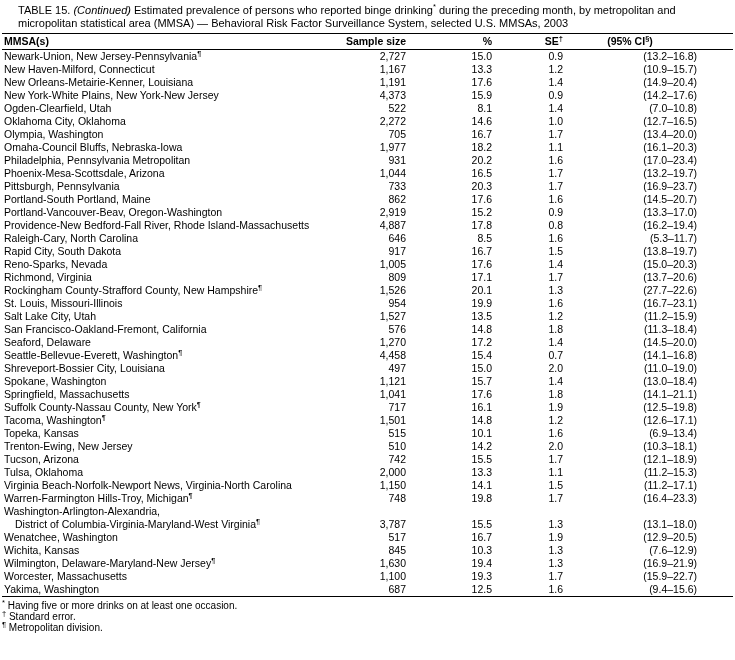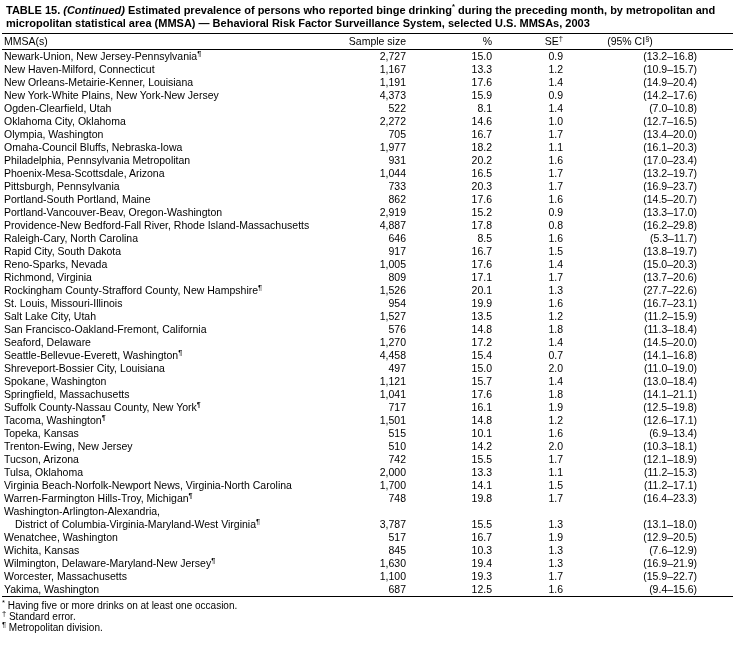--- a/index.html
+++ b/index.html
@@ -3,27 +3,27 @@
 <meta charset="utf-8">
 <style>
   * { box-sizing: border-box; }
   html, body { margin: 0; padding: 0; background: #fff; }
   .page {
     width: 735px; height: 660px; overflow: hidden;
     padding: 4px 2px 0 2px;
     font-family: "Liberation Sans", "DejaVu Sans", sans-serif;
     color: #000; background: #fff;
   }
-  .title { font-size: 11px; font-weight: bold; line-height: 13px; margin: 0 0 3px 4px; }
+  .title { font-size: 11px; font-weight: normal; line-height: 13px; margin: 0 0 3px 16px; }
   .title .bi { font-style: italic; }
   sup { font-size: 7.5px; vertical-align: super; line-height: 0; }
 
   table.data { width: 731px; border-collapse: collapse; table-layout: fixed; }
   thead th {
-    font-size: 10.5px; font-weight: normal; padding: 1px 0 2px 0;
+    font-size: 10.5px; font-weight: bold; padding: 1px 0 2px 0;
     border-top: 1px solid #000; border-bottom: 1px solid #000;
     white-space: nowrap;
   }
   td {
     font-size: 10.5px; line-height: 13px; padding: 0;
     vertical-align: bottom; white-space: nowrap; overflow: hidden;
   }
   .c-name { text-align: left; padding-left: 2px; }
   .c-num  { text-align: right; }
   .c-ci   { padding-right: 36px; }
@@ -150,21 +150,21 @@
           <td class="c-num">2,919</td>
           <td class="c-num">15.2</td>
           <td class="c-num">0.9</td>
           <td class="c-num c-ci">(13.3–17.0)</td>
         </tr>
         <tr>
           <td class="c-name"><span>Providence-New Bedford-Fall River, Rhode Island-Massachusetts</span><sup></sup></td>
           <td class="c-num">4,887</td>
           <td class="c-num">17.8</td>
           <td class="c-num">0.8</td>
-          <td class="c-num c-ci">(16.2–29.8)</td>
+          <td class="c-num c-ci">(16.2–19.4)</td>
         </tr>
         <tr>
           <td class="c-name"><span>Raleigh-Cary, North Carolina</span><sup></sup></td>
           <td class="c-num">646</td>
           <td class="c-num">8.5</td>
           <td class="c-num">1.6</td>
           <td class="c-num c-ci">(5.3–11.7)</td>
         </tr>
         <tr>
           <td class="c-name"><span>Rapid City, South Dakota</span><sup></sup></td>
@@ -287,21 +287,21 @@
         </tr>
         <tr>
           <td class="c-name"><span>Tulsa, Oklahoma</span><sup></sup></td>
           <td class="c-num">2,000</td>
           <td class="c-num">13.3</td>
           <td class="c-num">1.1</td>
           <td class="c-num c-ci">(11.2–15.3)</td>
         </tr>
         <tr>
           <td class="c-name"><span>Virginia Beach-Norfolk-Newport News, Virginia-North Carolina</span><sup></sup></td>
-          <td class="c-num">1,700</td>
+          <td class="c-num">1,150</td>
           <td class="c-num">14.1</td>
           <td class="c-num">1.5</td>
           <td class="c-num c-ci">(11.2–17.1)</td>
         </tr>
         <tr>
           <td class="c-name"><span>Warren-Farmington Hills-Troy, Michigan</span><sup>¶</sup></td>
           <td class="c-num">748</td>
           <td class="c-num">19.8</td>
           <td class="c-num">1.7</td>
           <td class="c-num c-ci">(16.4–23.3)</td>

